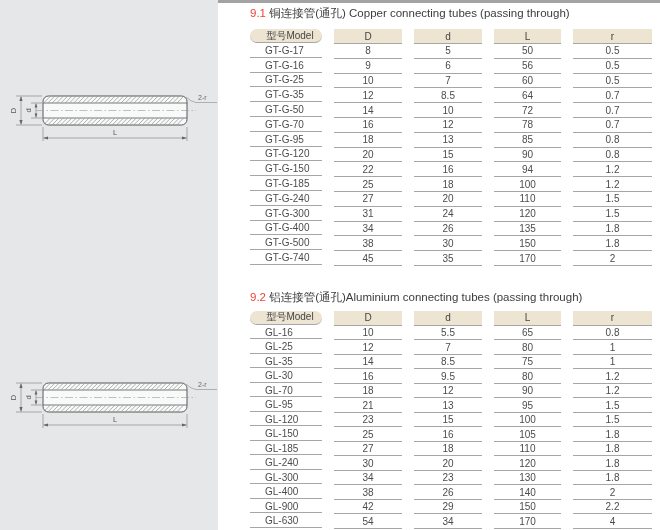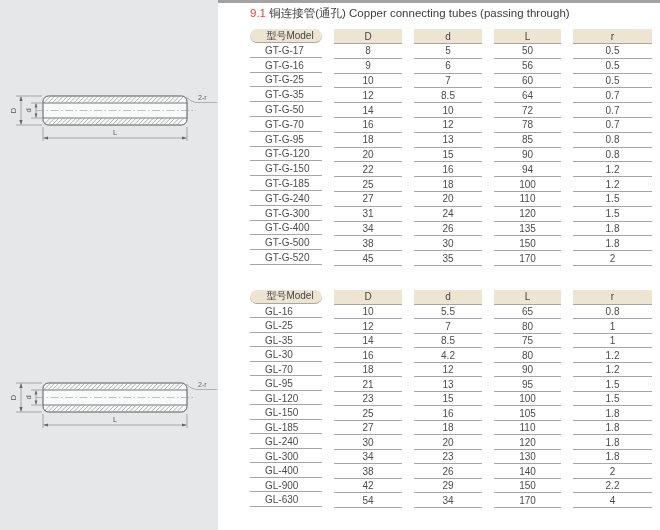--- a/index.html
+++ b/index.html
@@ -312,29 +312,30 @@
           <div class="cell c0">GT-G-400</div>
           <div class="cell c1">34</div>
           <div class="cell c2">26</div>
           <div class="cell c3">135</div>
           <div class="cell c4">1.8</div>
           <div class="cell c0">GT-G-500</div>
           <div class="cell c1">38</div>
           <div class="cell c2">30</div>
           <div class="cell c3">150</div>
           <div class="cell c4">1.8</div>
-          <div class="cell c0">GT-G-520</div>
+          <div class="cell c0">GT-G-740</div>
           <div class="cell c1">45</div>
           <div class="cell c2">35</div>
           <div class="cell c3">170</div>
           <div class="cell c4">2</div>
         </div>
     </section>
 
     <section class="spec-section s2">
+      <h2 class="sec-heading"><span class="sec-num">9.2</span> <span class="sec-title">铝连接管(通孔)Aluminium connecting tubes (passing through)</span></h2>
       <div class="spec-table t2" id="table1">
           <div class="cell c0 head">型号Model</div>
           <div class="cell c1 head">D</div>
           <div class="cell c2 head">d</div>
           <div class="cell c3 head">L</div>
           <div class="cell c4 head">r</div>
           <div class="cell c0">GL-16</div>
           <div class="cell c1">10</div>
           <div class="cell c2">5.5</div>
           <div class="cell c3">65</div>
@@ -344,21 +345,21 @@
           <div class="cell c2">7</div>
           <div class="cell c3">80</div>
           <div class="cell c4">1</div>
           <div class="cell c0">GL-35</div>
           <div class="cell c1">14</div>
           <div class="cell c2">8.5</div>
           <div class="cell c3">75</div>
           <div class="cell c4">1</div>
           <div class="cell c0">GL-30</div>
           <div class="cell c1">16</div>
-          <div class="cell c2">4.2</div>
+          <div class="cell c2">9.5</div>
           <div class="cell c3">80</div>
           <div class="cell c4">1.2</div>
           <div class="cell c0">GL-70</div>
           <div class="cell c1">18</div>
           <div class="cell c2">12</div>
           <div class="cell c3">90</div>
           <div class="cell c4">1.2</div>
           <div class="cell c0">GL-95</div>
           <div class="cell c1">21</div>
           <div class="cell c2">13</div>

